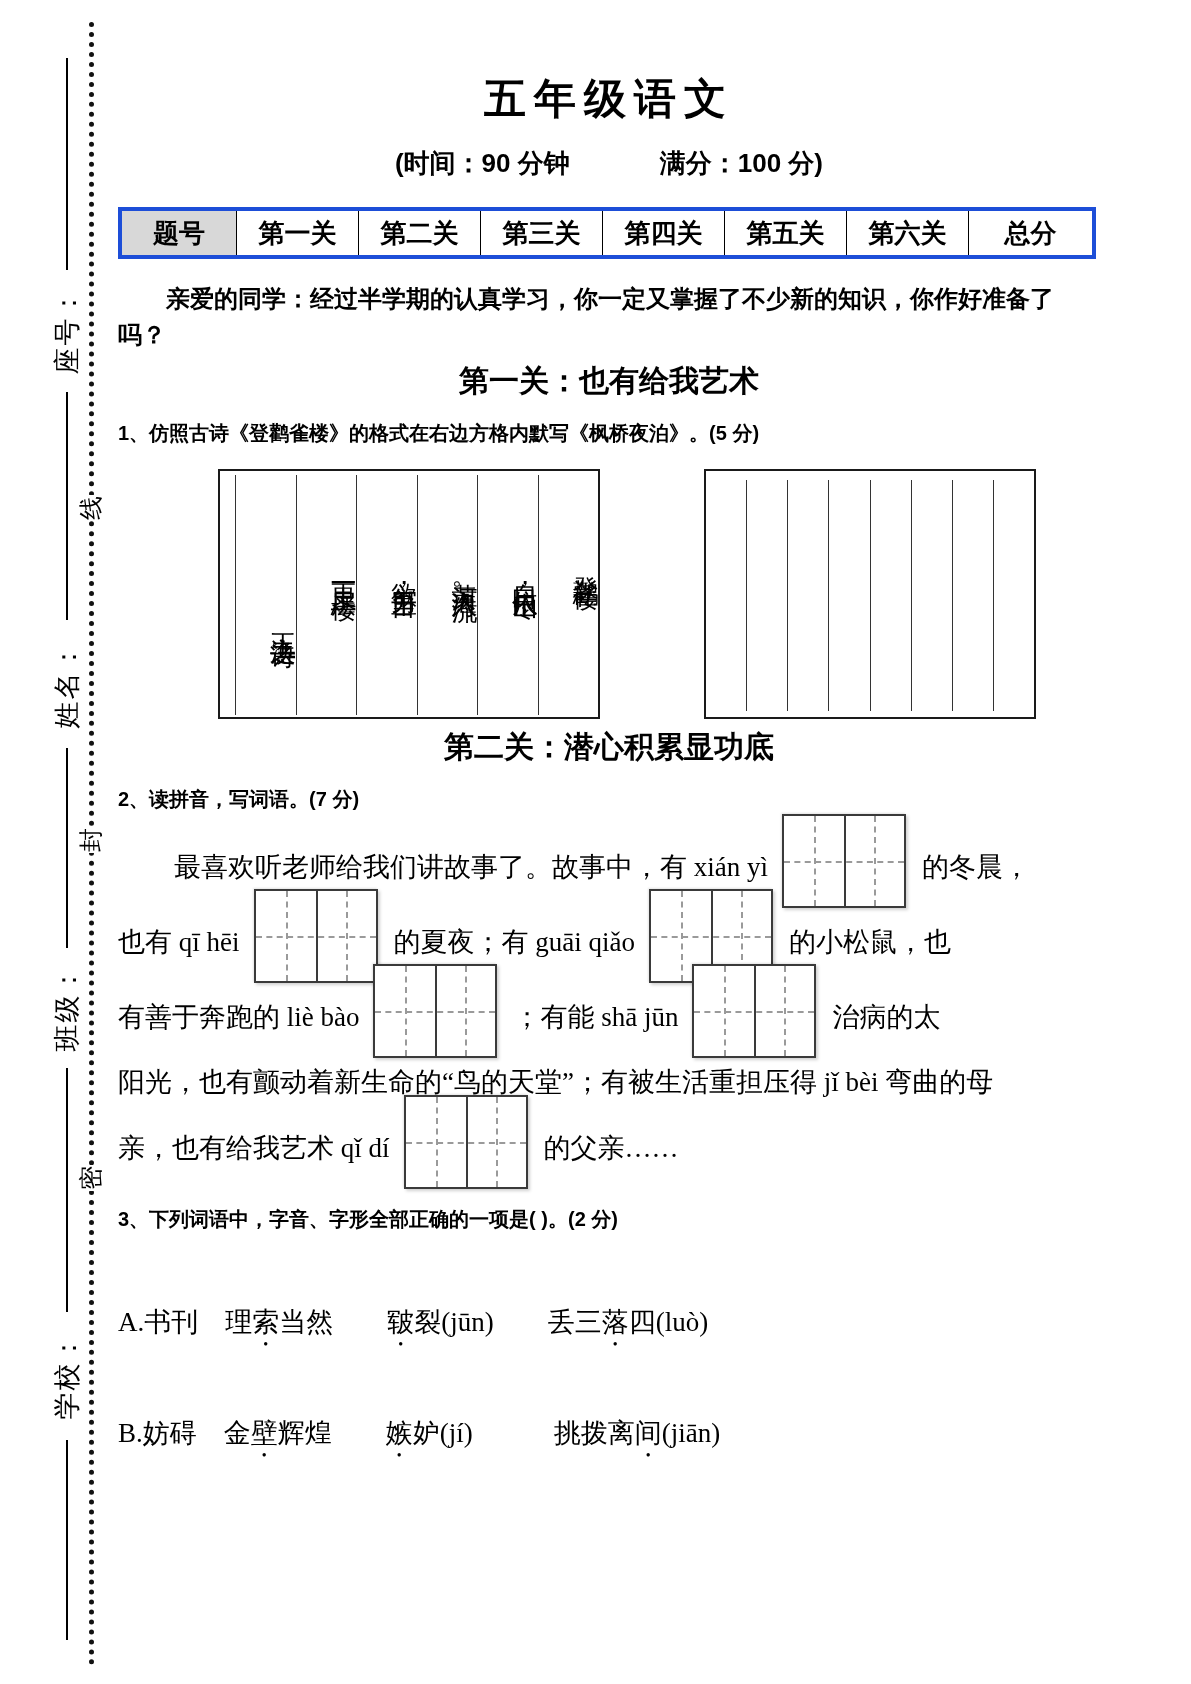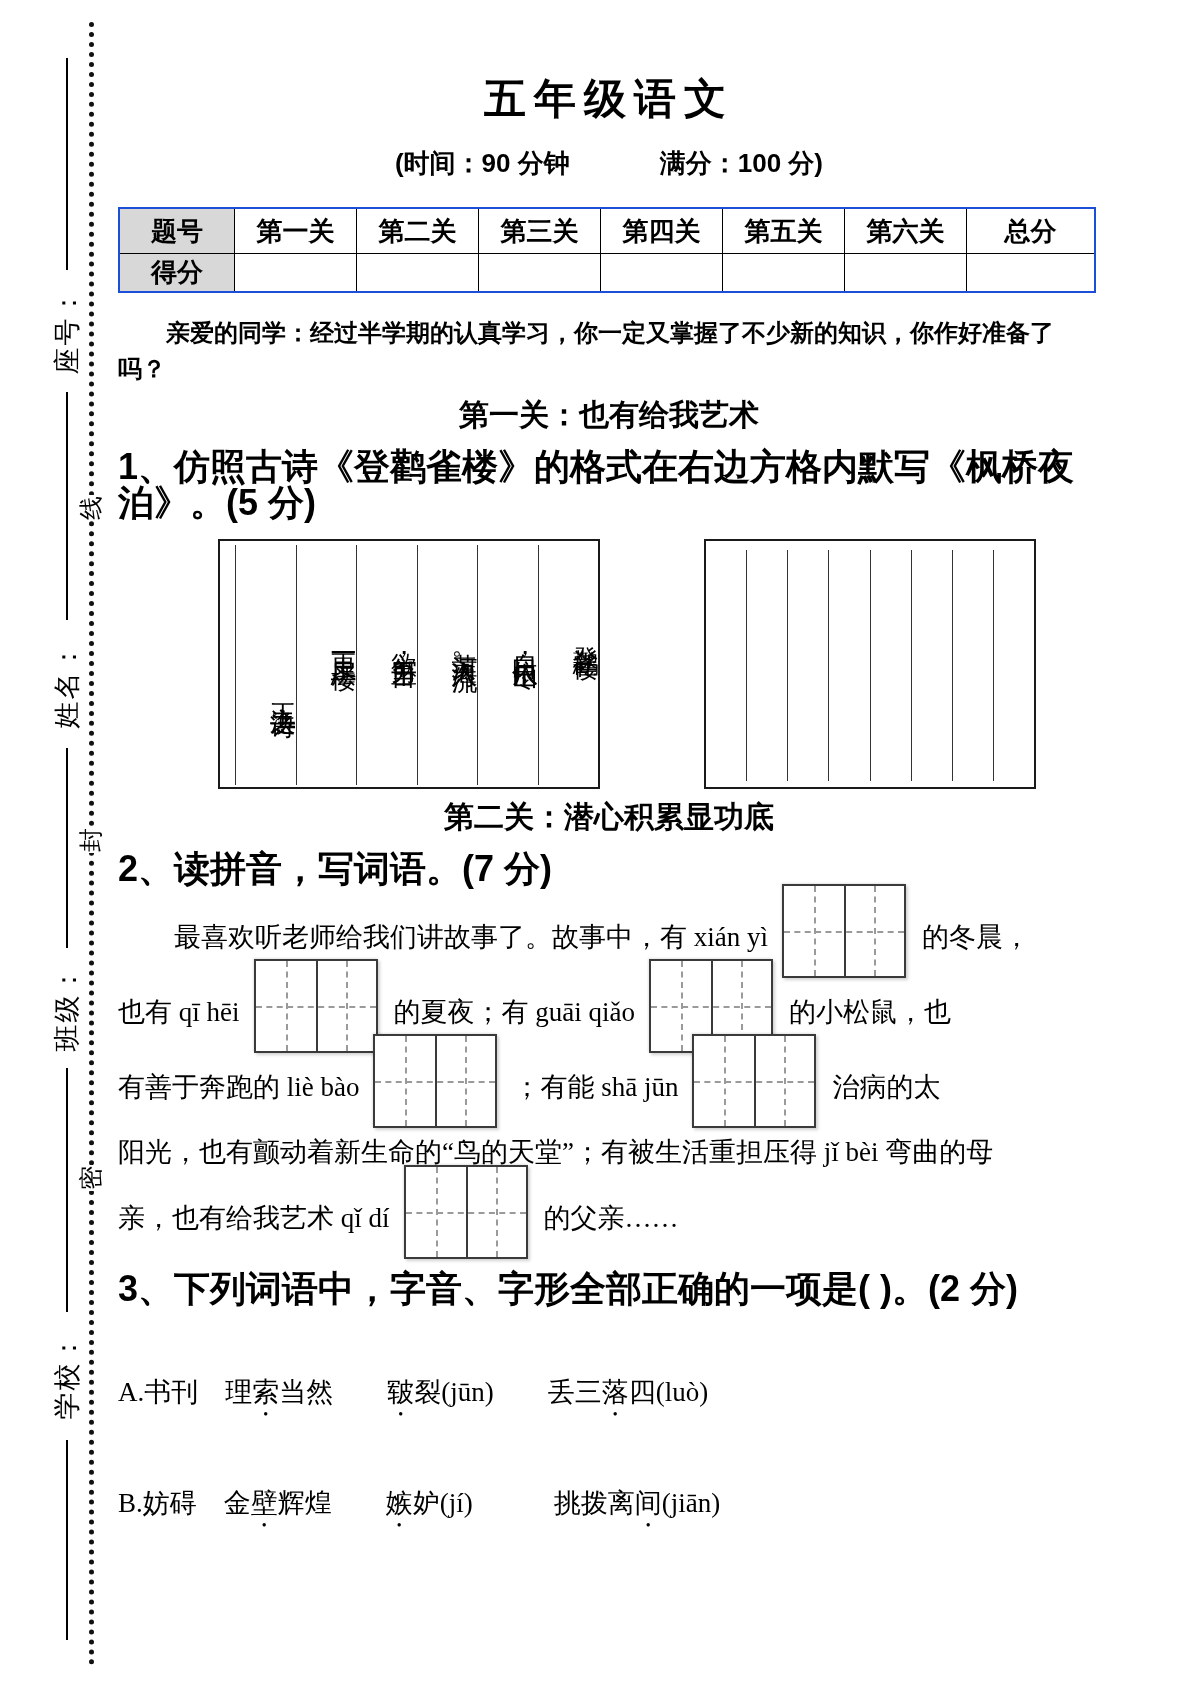--- a/index.html
+++ b/index.html
@@ -17,31 +17,31 @@
   .h1{font-family:"Liberation Sans",sans-serif;font-weight:bold;font-size:44px;
       text-align:center;line-height:62px;letter-spacing:1px;}
   .h2{font-family:"Liberation Sans",sans-serif;font-weight:bold;font-size:42px;
       text-align:center;line-height:50px;margin-top:16px;letter-spacing:8px;}
   .meta{display:flex;justify-content:center;gap:90px;margin-top:22px;
         font-family:"Liberation Sans",sans-serif;font-weight:600;font-size:26px;}
   
   table.score{border-collapse:collapse;margin-top:26px;width:978px;table-layout:fixed;}
   table.score td{border:1.5px solid #000;text-align:center;
         font-family:"Liberation Sans",sans-serif;font-weight:bold;font-size:26px;}
-  table.score{border:2px solid #1d4ed8;}
+  table.score{border:4px solid #1d4ed8;}
   td.gray{background:#d8d8d8;}
   tr.hrow td{height:42px;}
   tr.srow td{height:34px;}
   
   .intro{margin-top:22px;font-family:"Liberation Sans",sans-serif;font-weight:bold;
          font-size:24px;line-height:36px;}
   .intro .ind{text-indent:48px;}
   .h3{font-family:"Liberation Sans",sans-serif;font-weight:bold;font-size:30px;
       text-align:center;line-height:36px;margin-top:10px;}
-  .stem{font-family:"Liberation Sans",sans-serif;font-weight:bold;font-size:36px;
+  .stem{font-family:"Liberation Sans",sans-serif;font-weight:bold;font-size:20px;
         line-height:36px;margin-top:16px;}
   
   .boxrow{display:flex;margin-top:18px;padding-left:100px;}
   .pbox{width:382px;height:250px;border:2px solid #1a1a1a;display:flex;box-sizing:border-box;
         padding-top:4px;padding-bottom:2px;}
   .pcol{flex:1;writing-mode:vertical-rl;font-size:26px;line-height:1.0;letter-spacing:3px;
         border-left:1px solid #333;box-sizing:border-box;text-align:left;}
   .pcol.first{flex:0 0 15px;border-left:none;}
   .rbox{width:332px;height:250px;border:2px solid #1a1a1a;display:flex;box-sizing:border-box;
         margin-left:104px;padding-top:9px;padding-bottom:6px;}
@@ -105,30 +105,20 @@
           <tr class="hrow">
         <td class="gray" style="width:112px;">题号</td>
         <td style="width:119px;">第一关</td>
         <td style="width:119px;">第二关</td>
         <td style="width:119px;">第三关</td>
         <td style="width:119px;">第四关</td>
         <td style="width:119px;">第五关</td>
         <td style="width:119px;">第六关</td>
         <td>总分</td>
       </tr>
-      <tr class="srow">
-        <td class="gray">得分</td>
-        <td></td>
-        <td></td>
-        <td></td>
-        <td></td>
-        <td></td>
-        <td></td>
-        <td></td>
-      </tr>
     </tbody>
       </table>
 
     <div class="intro">
       <div class="ind">亲爱的同学：经过半学期的认真学习，你一定又掌握了不少新的知识，你作好准备了吗？</div>
     </div>
 
     <div class="h3">第一关：也有给我艺术</div>
     <div class="stem">1、仿照古诗《登鹳雀楼》的格式在右边方格内默写《枫桥夜泊》。(5 分)</div>
 

